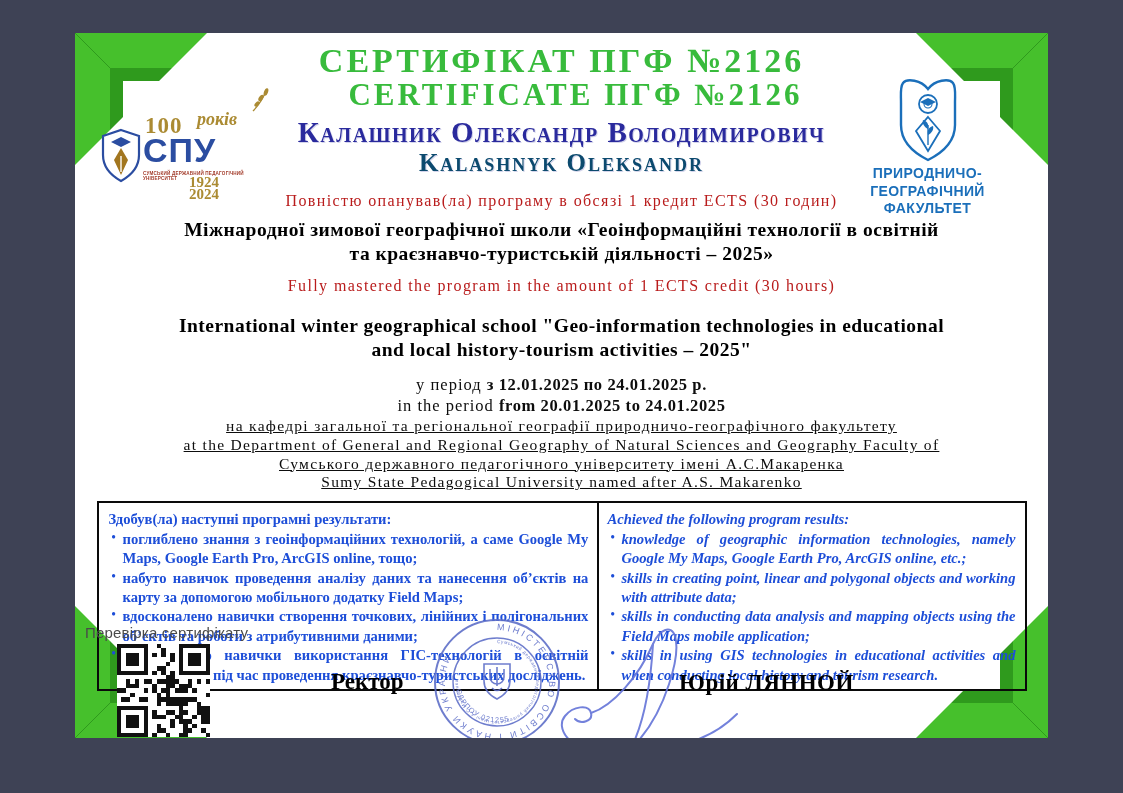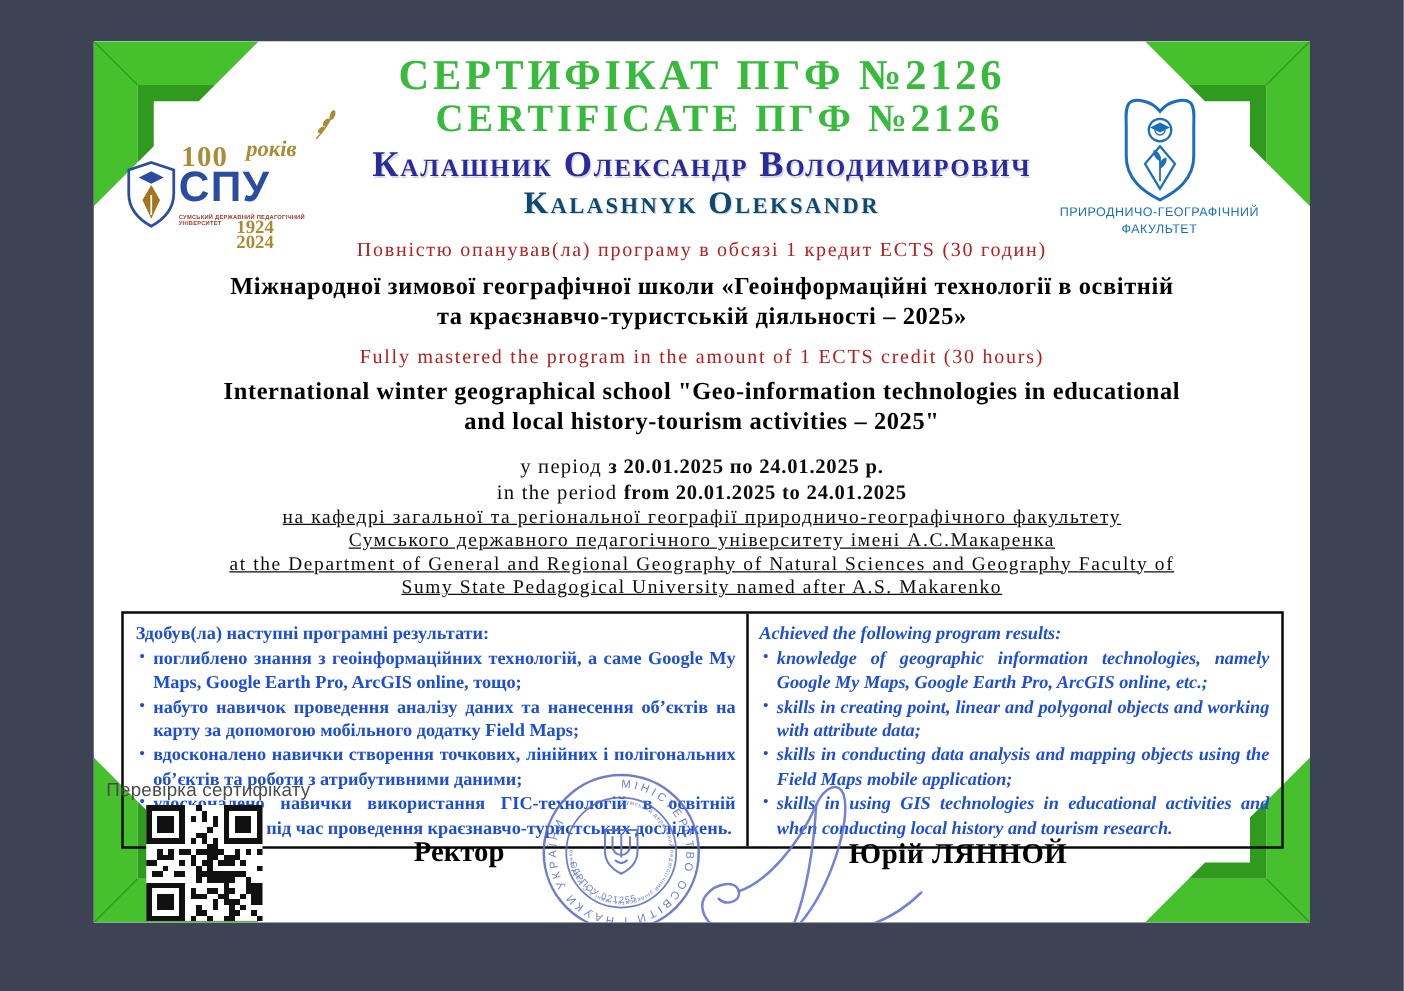--- a/index.html
+++ b/index.html
@@ -32,21 +32,21 @@
   .name-en{
     color:#0c4a6e;font-size:25px;font-weight:600;margin-top:2px;
     font-variant:small-caps;letter-spacing:2px;line-height:1.05;
     text-shadow:1px 1px 0 rgba(160,160,210,.45);
   }
   .line-sp{font-size:16px;letter-spacing:1.4px;color:#b91c1c;line-height:1.25;}
   .credit-ua{margin-top:15px;}
   .prog{font-size:19.5px;font-weight:bold;color:#000;letter-spacing:.5px;line-height:1.25;}
   .prog.ua{margin-top:7px;}
   .credit-en{margin-top:9px;}
-  .prog.en{margin-top:6px;font-family:Liberation Serif, serif;}
+  .prog.en{margin-top:18px;font-family:Liberation Serif, serif;}
   .period{margin-top:13px;font-size:16.5px;letter-spacing:1px;color:#0d0d0d;line-height:1.25;}
   .period b{letter-spacing:.6px;}
   .dept{font-size:15.5px;letter-spacing:1.3px;color:#0d0d0d;line-height:1.22;text-decoration:underline;}
   
   .results{
     box-sizing:border-box;margin:9px auto 0;width:930px;height:190px;
     border:2.5px solid #0a0a0a;display:flex;text-align:left;
   }
   .col{box-sizing:border-box;padding:7px 9px 6px 10px;font-size:14.6px;font-weight:bold;line-height:1.33;color:#1d4ed8;}
   .col.left{width:502px;border-right:2px solid #0a0a0a;}
@@ -71,22 +71,22 @@
   .logo-left .shield{position:absolute;left:3px;top:55px;}
   .logo-left .hundred{position:absolute;left:48px;top:40px;font-size:23px;color:#ab8b33;letter-spacing:1px;font-weight:bold;}
   .logo-left .rokiv{position:absolute;left:100px;top:36px;font-size:18px;color:#ab8b33;font-style:italic;font-weight:bold;}
   .logo-left .wheat{position:absolute;left:150px;top:14px;}
   .logo-left .spu{position:absolute;left:46px;top:60px;font-size:34px;font-weight:bold;color:#2b4da1;font-family:"Liberation Sans",sans-serif;letter-spacing:1px;line-height:1;}
   .logo-left .caption{position:absolute;left:46px;top:98px;width:120px;font-size:4.6px;color:#a33c2b;font-family:"Liberation Sans",sans-serif;font-weight:bold;letter-spacing:.2px;}
   .logo-left .years{position:absolute;left:92px;top:104px;font-size:15px;font-weight:bold;color:#ab8b33;line-height:.78;text-align:center;}
   .logo-right{position:absolute;left:770px;top:40px;width:165px;height:140px;text-align:center;}
   .logo-right .shield{display:block;margin:0 auto;}
   .logo-right .cap1,.logo-right .cap2{
-    font-family:"Liberation Sans","DejaVu Sans",sans-serif;font-weight:normal;color:#1b6fba;
-    font-size:10px;letter-spacing:.4px;line-height:1.25;
+    font-family:"Liberation Sans","DejaVu Sans",sans-serif;font-weight:bold;color:#1b6fba;
+    font-size:14px;letter-spacing:.4px;line-height:1.25;
   }
 </style>
 </head>
 <body>
 
 <div class="card">
 
   <svg class="corner tl" viewBox="0 0 132 132">
     <path d="M0,0 H132 L97,35 H35 V97 L0,132 Z" fill="#46c02c"></path>
     <path d="M35,35 H97 L84,48 H48 V84 L35,97 Z" fill="#2f9a1d"></path>
@@ -156,26 +156,26 @@
     <div class="prog ua">
       <span>Міжнародної зимової географічної школи «Геоінформаційні технології в освітній</span><br>
       <span>та краєзнавчо-туристській діяльності – 2025»</span>
     </div>
     <div class="line-sp credit-en">Fully mastered the program in the amount of 1 ECTS credit (30 hours)</div>
     <div class="prog en">
       <span>International winter geographical school "Geo-information technologies in educational</span><br>
       <span>and local history-tourism activities – 2025"</span>
     </div>
 
-    <div class="period"><span>у період </span><b>з 20.01.2025 по 24.01.2025 р.</b></div>
+    <div class="period"><span>у період </span><b>з 12.01.2025 по 24.01.2025 р.</b></div>
     <div class="period" style="margin-top:0;"><span>in the period </span><b>from 20.01.2025 to 24.01.2025</b></div>
 
     <div class="dept">на кафедрі загальної та регіональної географії природничо-географічного факультету</div>
+    <div class="dept">at the Department of General and Regional Geography of Natural Sciences and Geography Faculty of</div>
     <div class="dept">Сумського державного педагогічного університету імені А.С.Макаренка</div>
-    <div class="dept">at the Department of General and Regional Geography of Natural Sciences and Geography Faculty of</div>
     <div class="dept">Sumy State Pedagogical University named after A.S. Makarenko</div>
 
     <div class="results">
       <div class="col left">
         <p class="hdr">Здобув(ла) наступні програмні результати:</p>
         <ul>
           <li>поглиблено знання з геоінформаційних технологій, а саме Google My Maps, Google Earth Pro, ArcGIS online, тощо;</li>
           <li>набуто навичок проведення аналізу даних та нанесення об’єктів на карту за допомогою мобільного додатку Field Maps;</li>
           <li>вдосконалено навички створення точкових, лінійних і полігональних об’єктів та роботи з атрибутивними даними;</li>
           <li>удосконалено навички використання ГІС-технологій в освітній діяльності та під час проведення краєзнавчо-туристських досліджень.</li>

